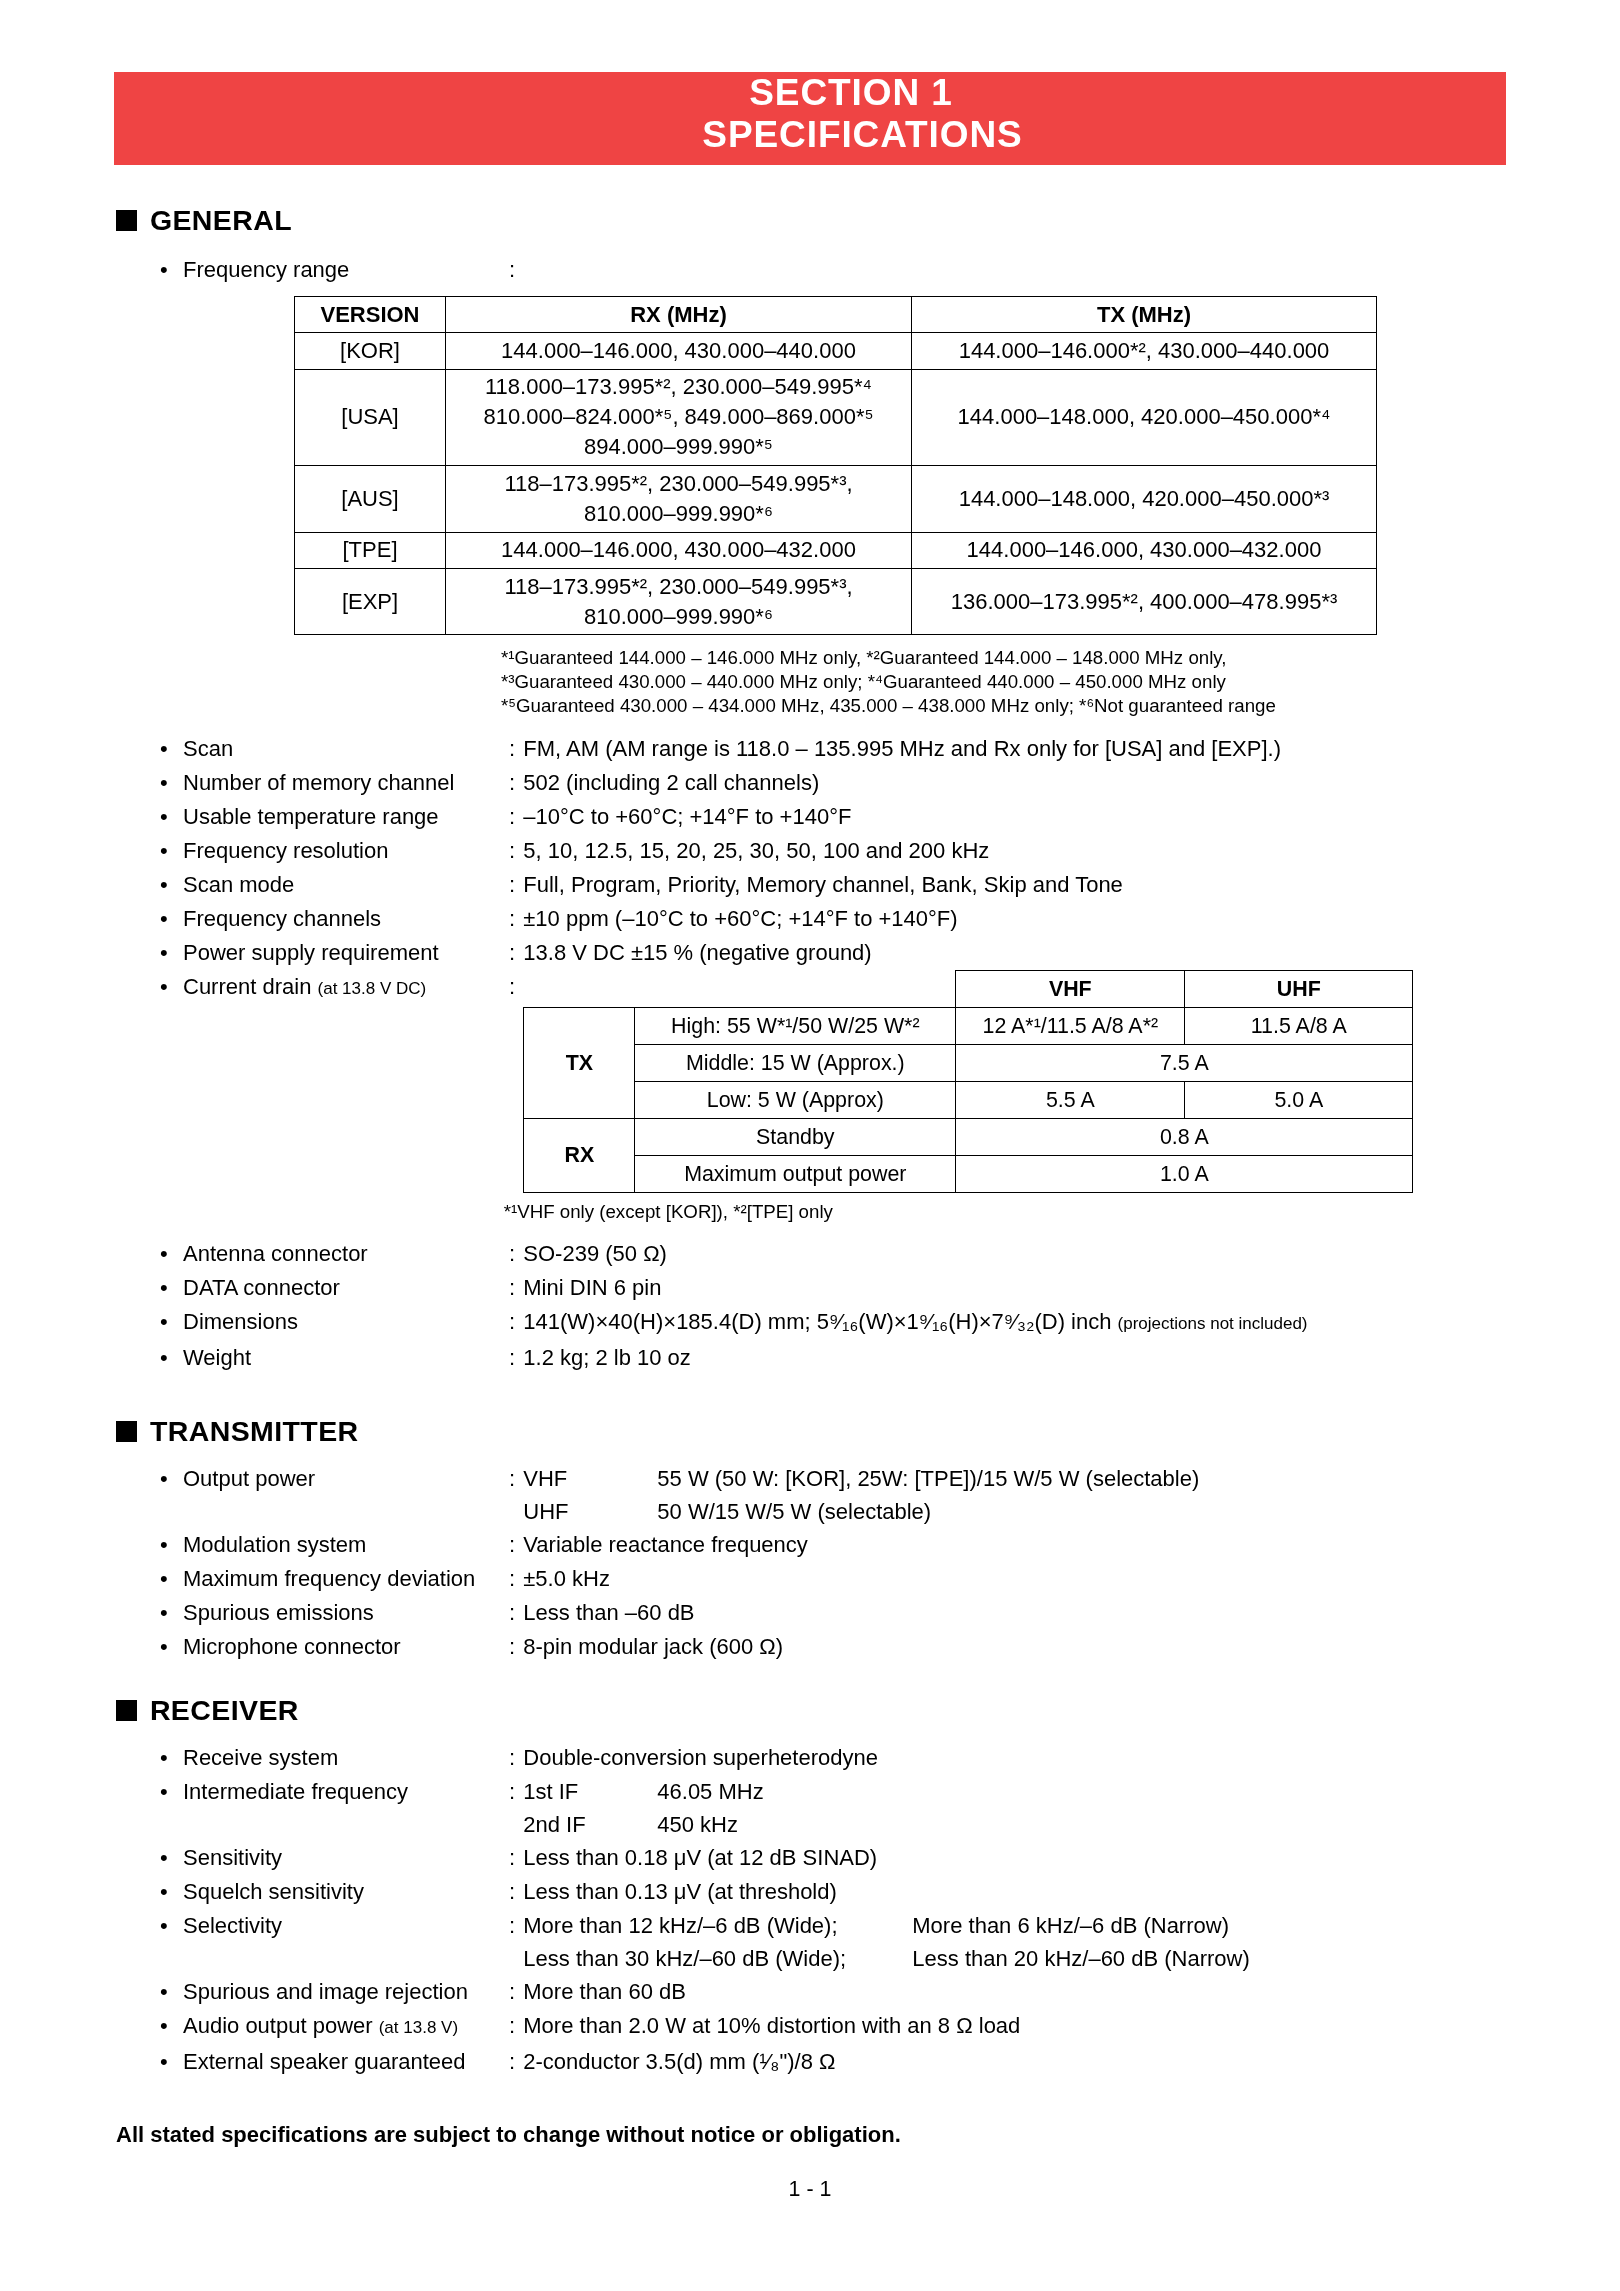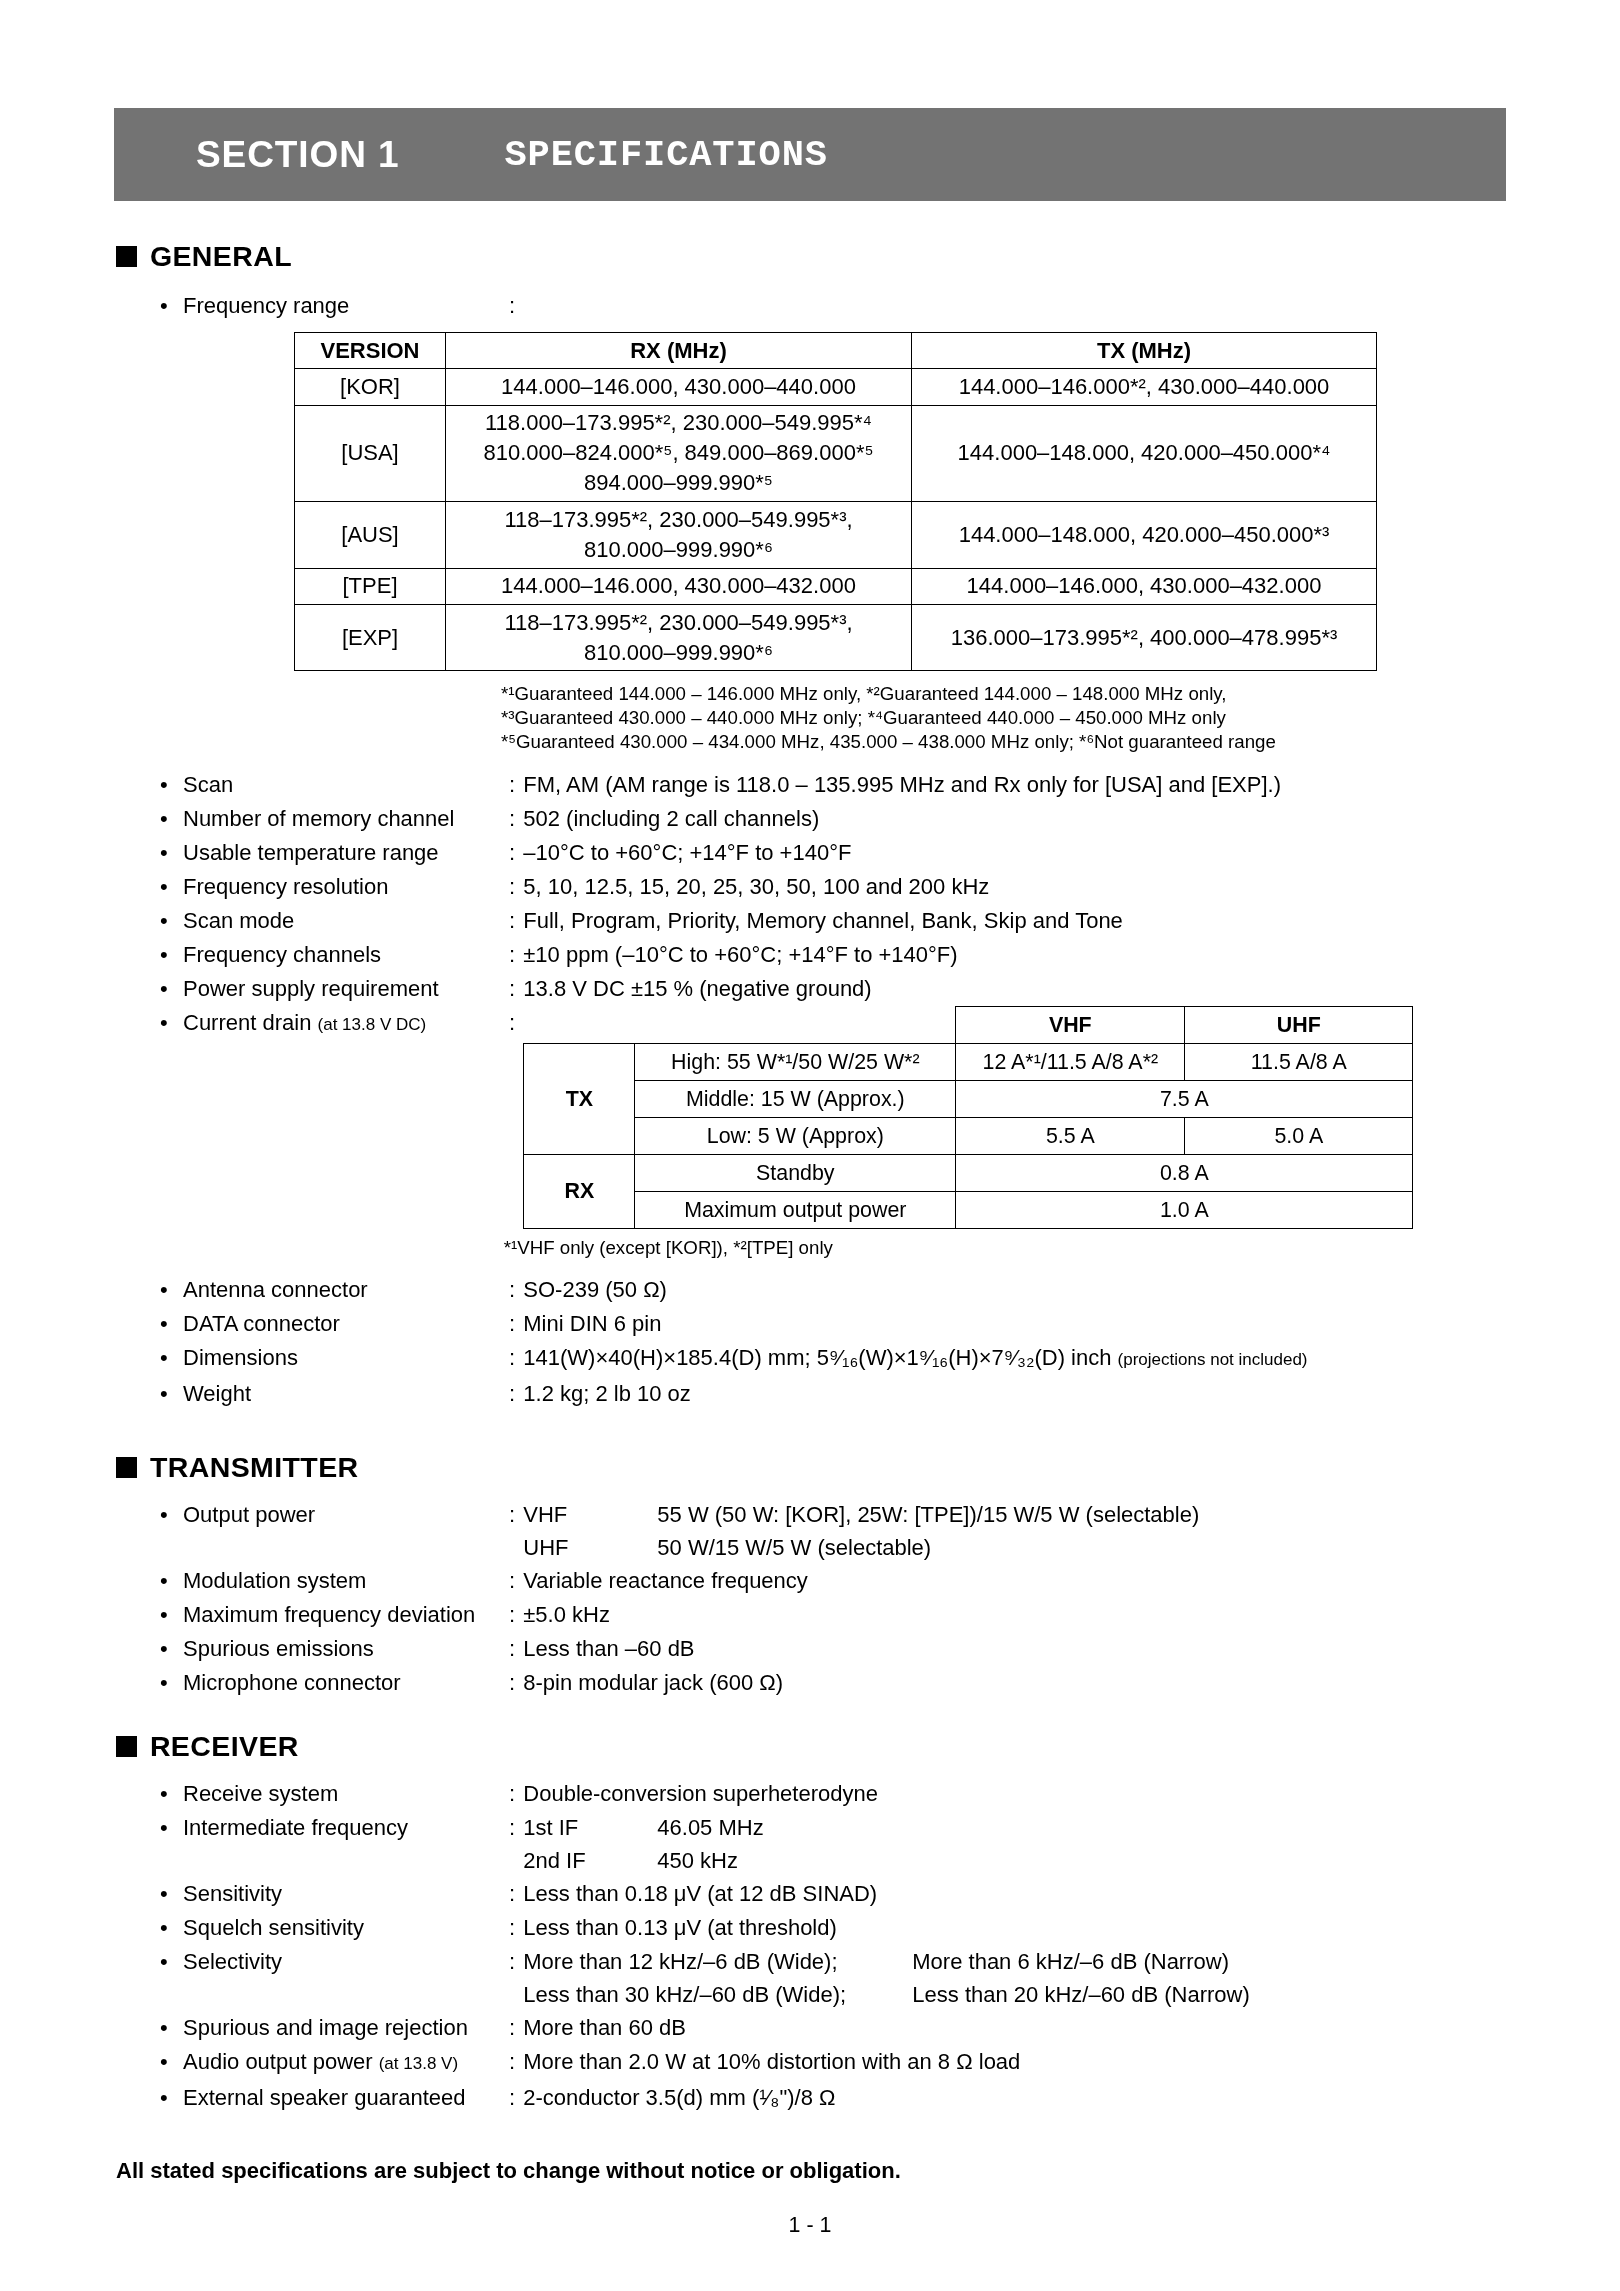--- a/index.html
+++ b/index.html
@@ -2,25 +2,25 @@
 <html style="font-size:14.3px"><head>
 <meta charset="utf-8">
 <style>
   * { margin:0; padding:0; box-sizing:border-box; }
   html,body { background:#ffffff; }
   .page {
     position:relative; width:1620px; height:2292px; background:#fff; color:#000;
     font-family:"Liberation Sans", sans-serif; font-size:22px; overflow:hidden;
   }
   .titlebar {
-    margin:108px 114px 0 114px; height:93px; background:#737373; color:#fff;
-    display:flex; align-items:center; font-weight:bold; font-size:37px;
+    margin:72px 114px 0 114px; height:93px; background:#ef4444; color:#fff;
+    display:flex; align-items:center; font-weight:bold; font-size:37px;flex-direction:column;
   }
   .titlebar .sec-num { margin-left:82px; letter-spacing:0.9px; }
-  .titlebar .sec-title { margin-left:105px; letter-spacing:0.9px;font-family:Liberation Mono, monospace; }
+  .titlebar .sec-title { margin-left:105px; letter-spacing:0.9px; }
 
   .sec-heading {
     margin:39px 0 0 116px; font-size:28.5px; font-weight:bold;
     display:flex; align-items:center; letter-spacing:0.4px;
   }
   .sq { width:21.4px; height:21.4px; background:#000; margin-right:12.5px; flex:0 0 auto; }
 
   .sl { display:flex; margin-left:160px; line-height:34px; align-items:flex-start; white-space:nowrap; }
   .sl .b { width:23px; flex:0 0 auto; }
   .sl .l { width:326px; flex:0 0 auto; white-space:normal; }

